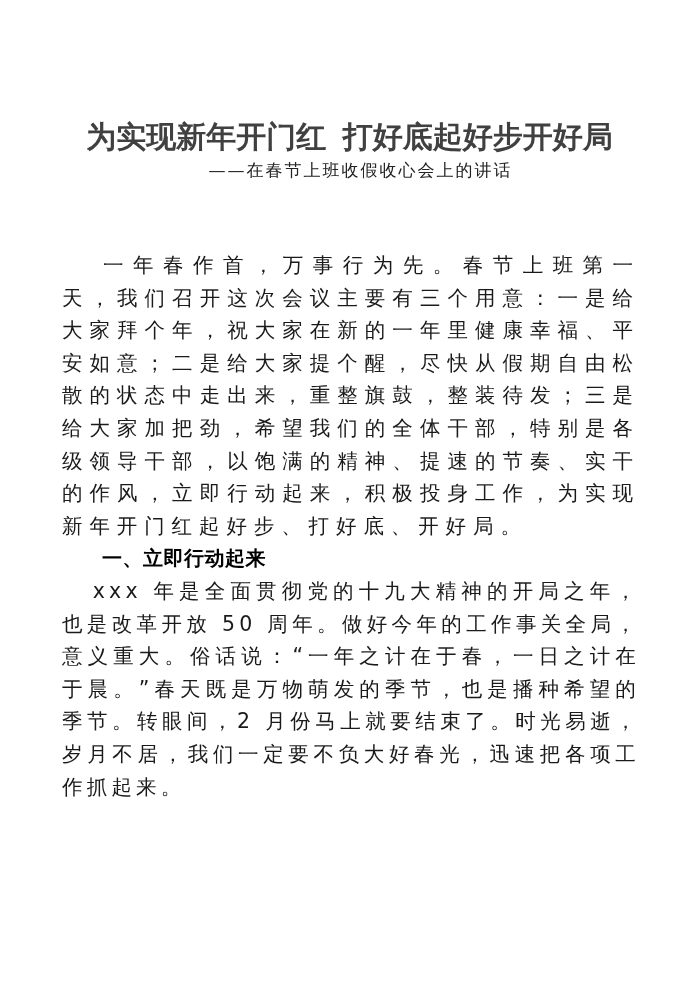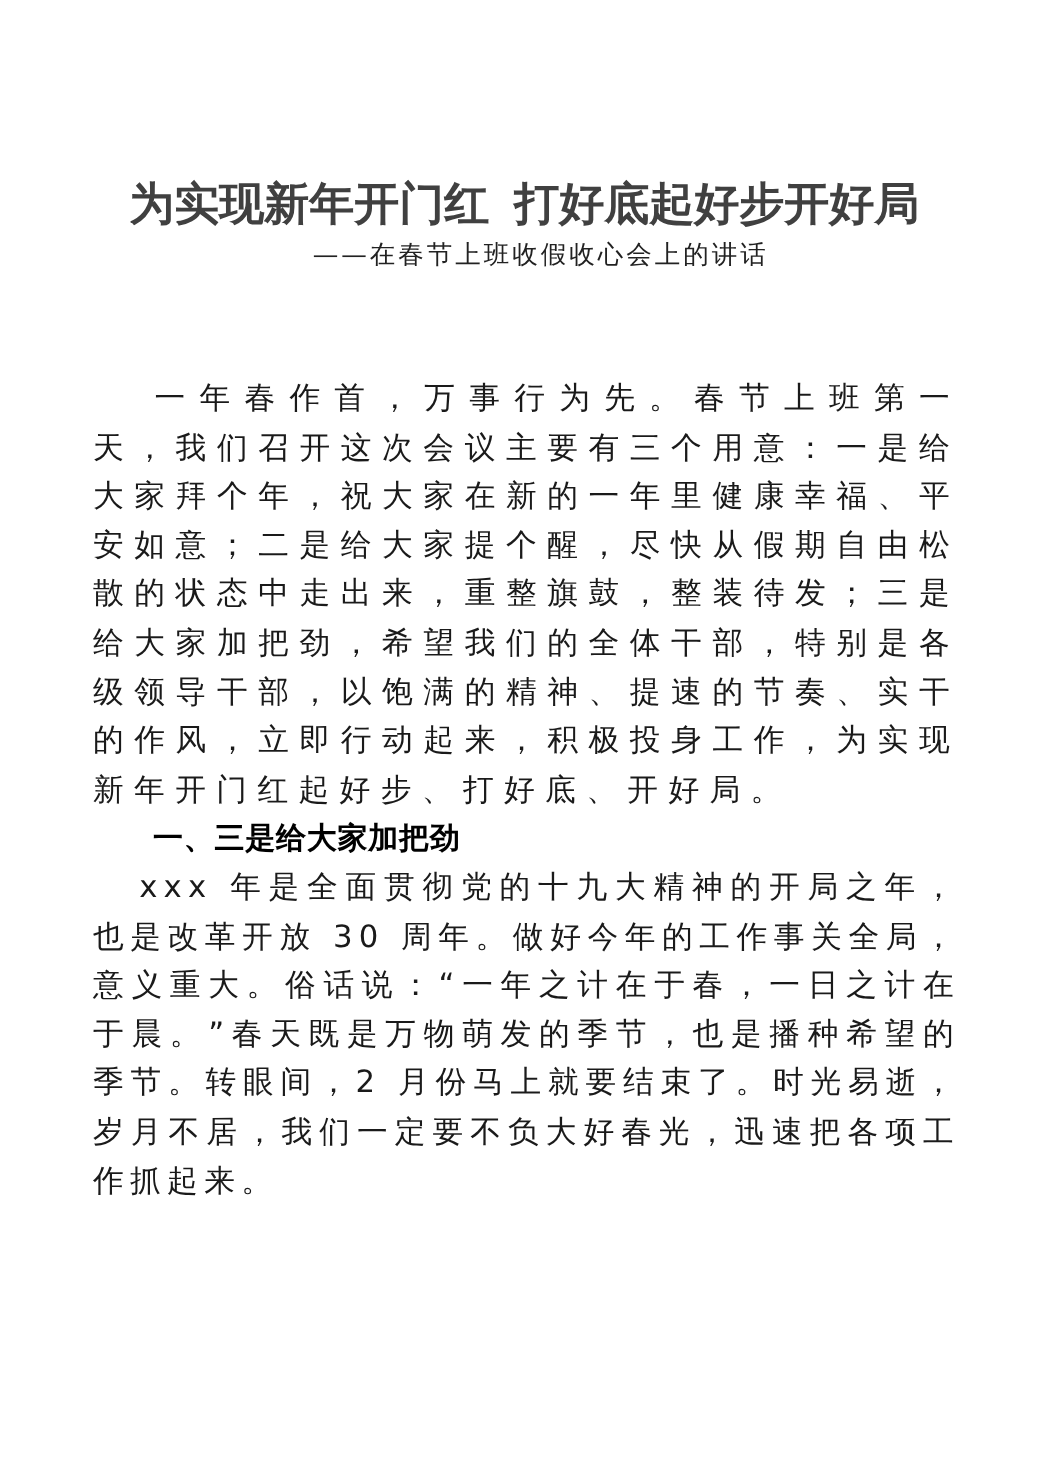--- a/index.html
+++ b/index.html
@@ -81,16 +81,16 @@
 </style>
 </head>
 <body>
 
 <div class="page">
   <div class="title">为实现新年开门红  打好底起好步开好局</div>
   <div class="subtitle">——在春节上班收假收心会上的讲话</div>
 
   <div class="body-text">
     <p>一年春作首，万事行为先。春节上班第一天，我们召开这次会议主要有三个用意：一是给大家拜个年，祝大家在新的一年里健康幸福、平安如意；二是给大家提个醒，尽快从假期自由松散的状态中走出来，重整旗鼓，整装待发；三是给大家加把劲，希望我们的全体干部，特别是各级领导干部，以饱满的精神、提速的节奏、实干的作风，立即行动起来，积极投身工作，为实现新年开门红起好步、打好底、开好局。</p>
-    <h2>一、三是给大家加把劲</h2>
-    <p class="section-para">xxx 年是全面贯彻党的十九大精神的开局之年，也是改革开放 30 周年。做好今年的工作事关全局，意义重大。俗话说：“一年之计在于春，一日之计在于晨。”春天既是万物萌发的季节，也是播种希望的季节。转眼间，2 月份马上就要结束了。时光易逝，岁月不居，我们一定要不负大好春光，迅速把各项工作抓起来。</p>
+    <h2>一、立即行动起来</h2>
+    <p class="section-para">xxx 年是全面贯彻党的十九大精神的开局之年，也是改革开放 50 周年。做好今年的工作事关全局，意义重大。俗话说：“一年之计在于春，一日之计在于晨。”春天既是万物萌发的季节，也是播种希望的季节。转眼间，2 月份马上就要结束了。时光易逝，岁月不居，我们一定要不负大好春光，迅速把各项工作抓起来。</p>
   </div>
 </div>
 
 </body></html>

